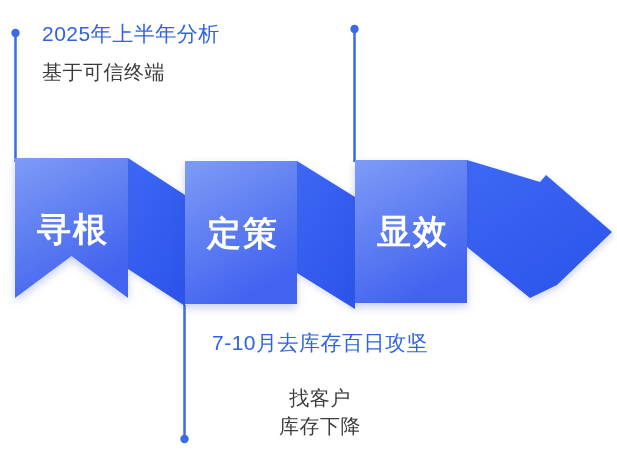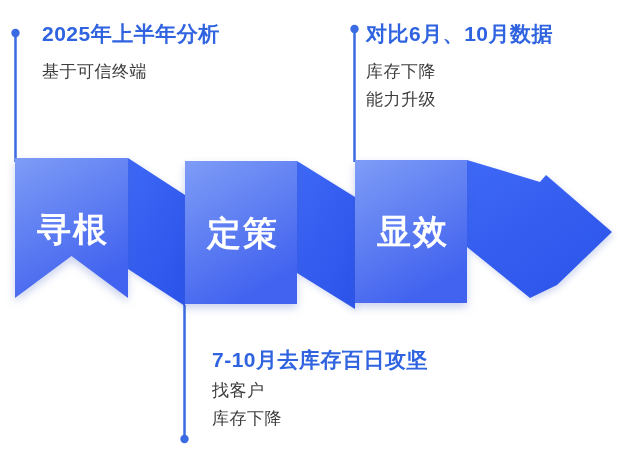--- a/index.html
+++ b/index.html
@@ -8,26 +8,26 @@
     --body-text:#3C3C3C;
   }
   html,body{margin:0;padding:0;background:#fff;}
   #stage{
     position:relative;width:617px;height:462px;background:#fff;overflow:hidden;
     font-family:"Liberation Sans","DejaVu Sans",sans-serif;
   }
   #ribbon-svg{position:absolute;left:0;top:0;}
   .callout{position:absolute;white-space:nowrap;}
   .callout-title{
-    font-size:21px;font-weight:bold;color:var(--accent);
+    font-size:21px;font-weight:normal;color:var(--accent);
     letter-spacing:0.5px;line-height:30px;
   }
   .callout-body{margin-top:9px;}
   .callout-line{
-    font-size:17px;color:var(--body-text);line-height:28px;letter-spacing:0.5px;
+    font-size:20px;color:var(--body-text);line-height:28px;letter-spacing:0.5px;
   }
   .stage-label{
     font-size:34px;font-weight:bold;fill:#fff;letter-spacing:2px;
     font-family:"Liberation Sans","DejaVu Sans",sans-serif;
   }
   .front-panel{filter:drop-shadow(0px 4px 4px rgba(60,90,190,0.28));}
   .band{filter:drop-shadow(2px 3px 3px rgba(60,90,190,0.22));}
 </style>
 </head>
 <body>
@@ -69,29 +69,22 @@
     <text class="stage-label" x="413" y="243" text-anchor="middle">显效</text>
   </svg>
 
   <div class="callout" style="left:42px;top:19px;">
     <div class="callout-title">2025年上半年分析</div>
     <div class="callout-body">
       <div class="callout-line">基于可信终端</div>
     </div>
   </div>
 
-  <div class="callout" style="left:366px;top:19px;">
-    <div class="callout-title">对比6月、10月数据</div>
-    <div class="callout-body">
-      <div class="callout-line">库存下降</div>
-      <div class="callout-line">能力升级</div>
-    </div>
-  </div>
 
-  <div class="callout" style="left:212px;top:345px;">
+  <div class="callout" style="left:212px;top:328px;text-align:center;">
     <div class="callout-title">7-10月去库存百日攻坚</div>
-    <div class="callout-body" style="margin-top:2px;">
+    <div class="callout-body" style="margin-top:26px;">
       <div class="callout-line">找客户</div>
       <div class="callout-line">库存下降</div>
     </div>
   </div>
 
 </div>
 
 </body></html>

